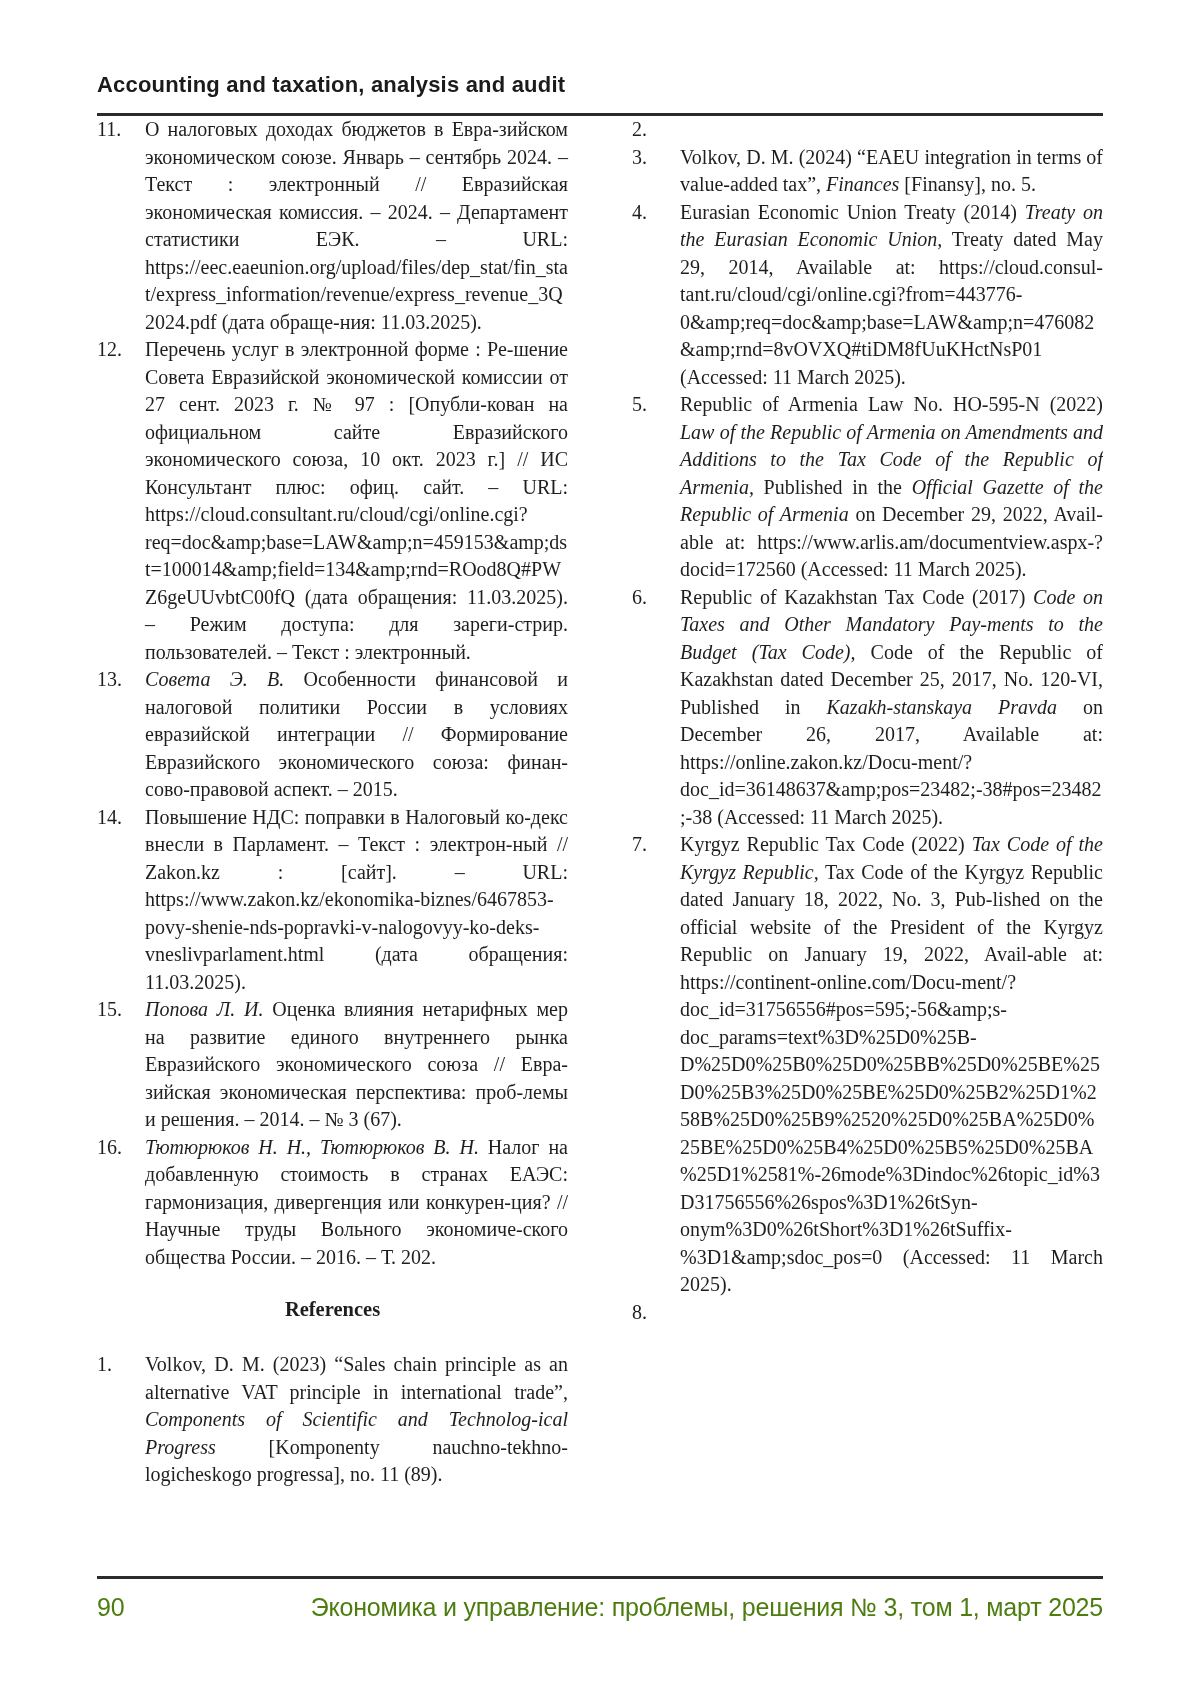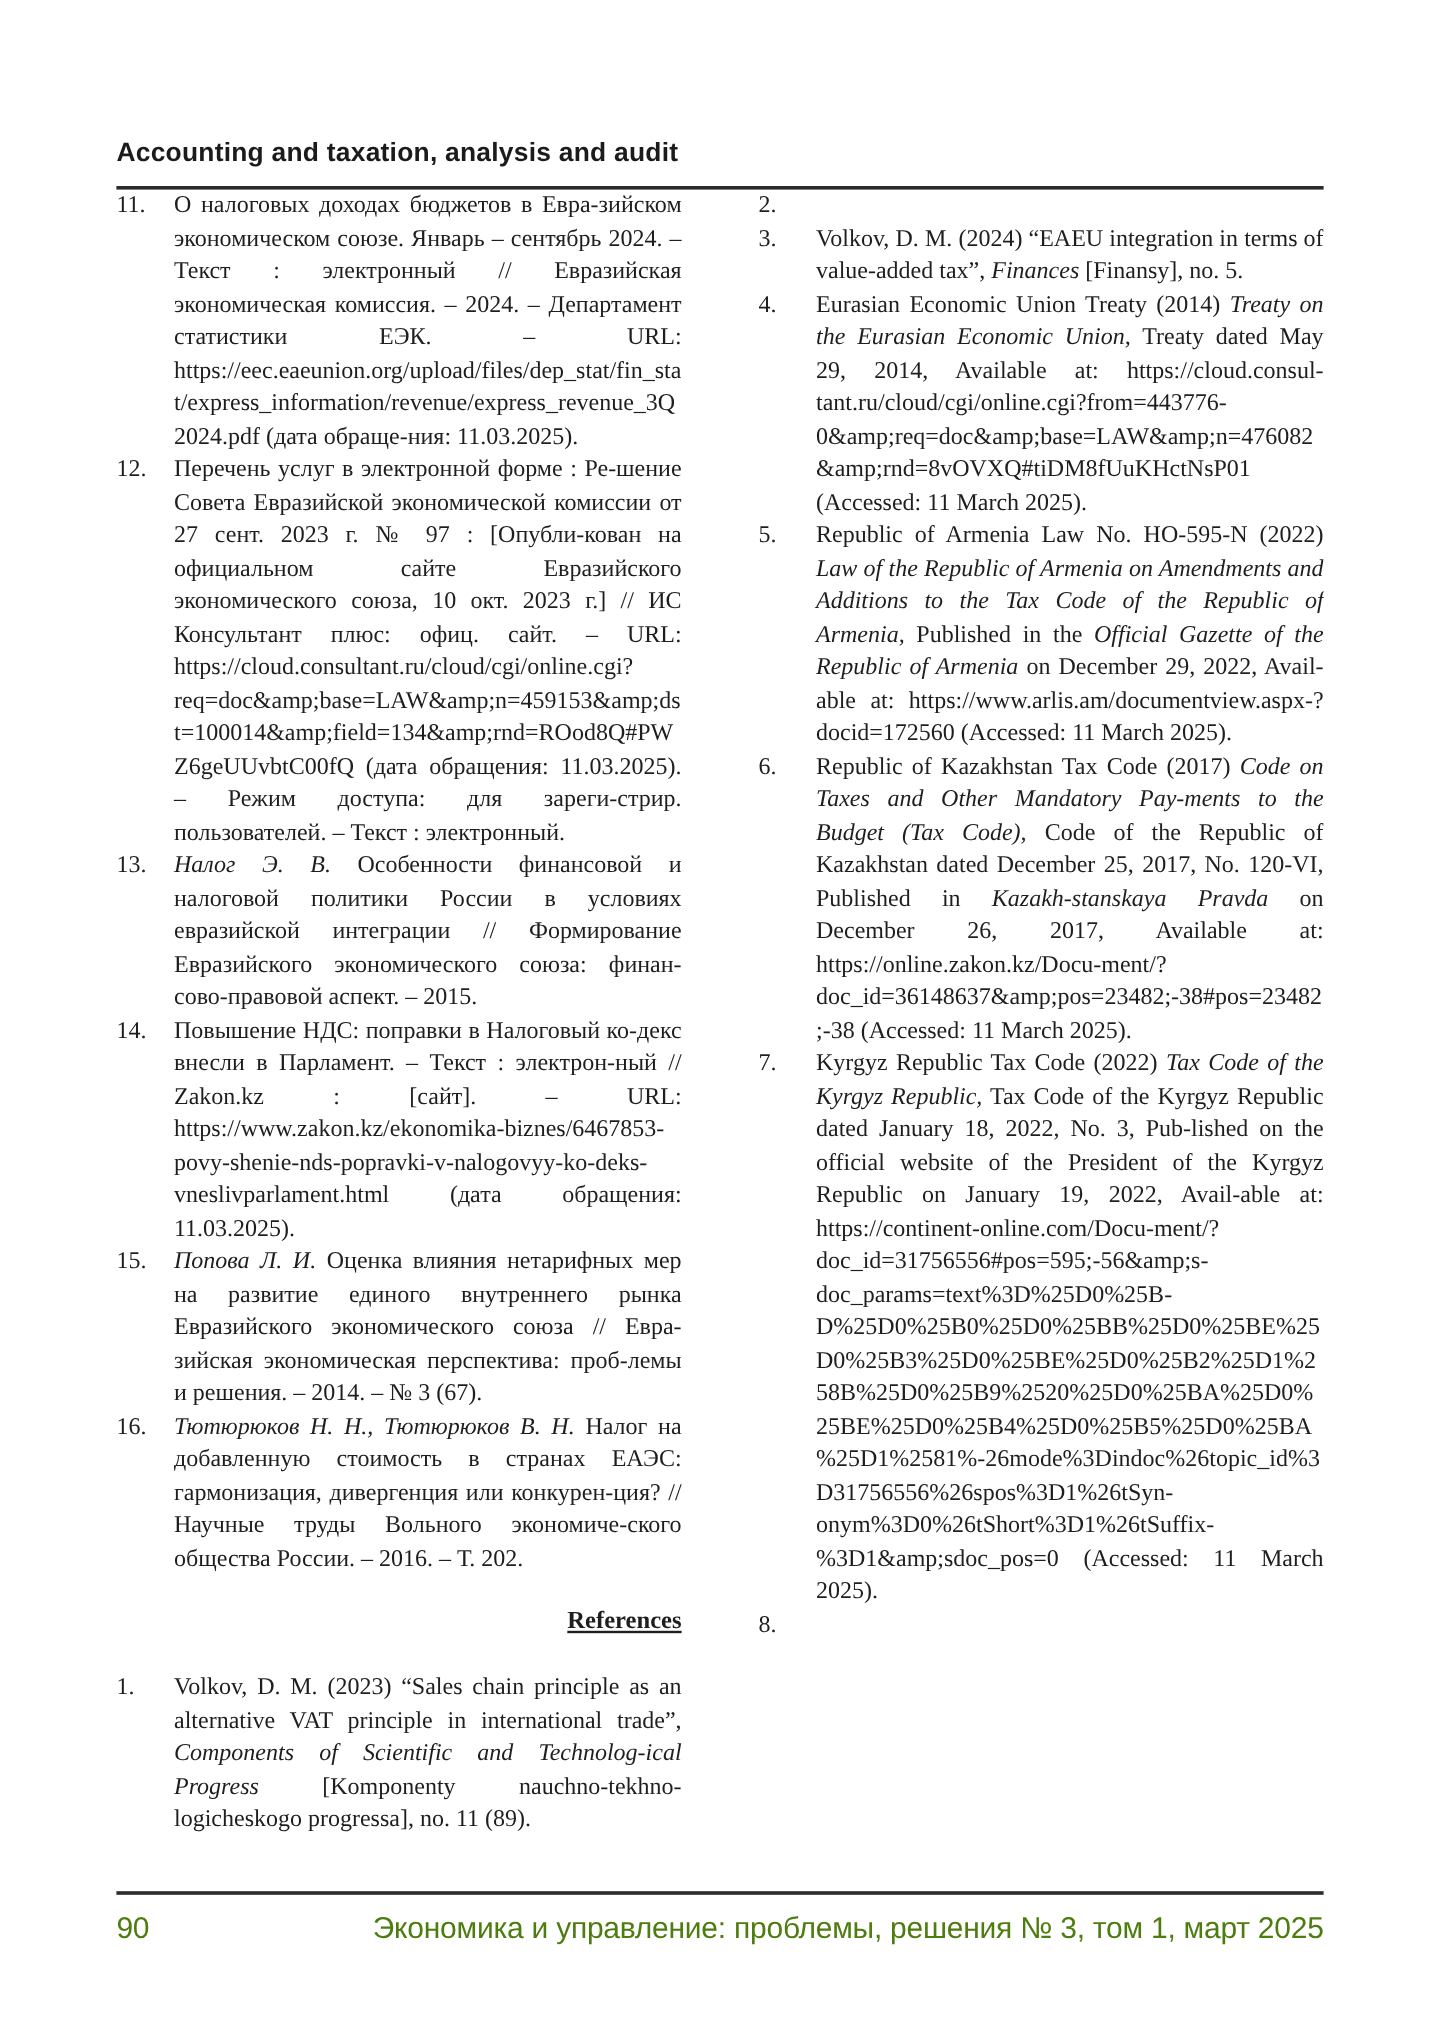--- a/index.html
+++ b/index.html
@@ -3,36 +3,35 @@
 <meta charset="utf-8">
 <style>
   html, body { margin: 0; padding: 0; background: #ffffff; }
   body {
     width: 1200px; height: 1698px; position: relative;
     color: #1e1e1e;
     font-family: "Liberation Serif", "DejaVu Serif", serif;
     overflow: hidden;
   }
   .page { position: absolute; left: 97px; top: 0; width: 1006px; }
-  .header { padding-top: 114px; }
+  .header { padding-top: 72px; }
   .header-title {
     font-family: "Liberation Sans", "DejaVu Sans", sans-serif;
     font-weight: bold; font-size: 22px; letter-spacing: 0.2px; color: #1b1b1b;
   }
   .header-rule { height: 0; border-top: 3px solid #2b2b2b; margin-top: 15px; }
   .columns { display: flex; gap: 64px; height: 1438px; overflow: hidden; }
   .col { width: 471px; flex: 0 0 471px; }
   .ref { display: flex; font-size: 20px; line-height: 27.5px; }
   .ref-num { flex: 0 0 48px; }
   .ref-body { flex: 1 1 auto; text-align: justify; overflow-wrap: anywhere; }
   .ref-body i { font-style: italic; }
   .refs-heading {
-    text-align: right; font-weight: bold; font-size: 20.5px;
+    text-align: center; font-weight: bold; font-size: 20.5px;
     margin: 27px 0 30px 0;
-    text-decoration: underline;
   }
   .footer { position: absolute; left: 97px; top: 1576px; width: 1006px; }
   .footer-rule { height: 0; border-top: 3px solid #2b2b2b; }
   .footer-row {
     display: flex; justify-content: space-between; align-items: baseline;
     margin-top: 14px;
     font-family: "Liberation Sans", "DejaVu Sans", sans-serif;
     font-size: 25px; letter-spacing: -0.2px; color: #4d7c0f;
   }
 </style>
@@ -51,21 +50,21 @@
           <div class="ref">
             <span class="ref-num">11.</span>
             <span class="ref-body"><span>О налоговых доходах бюджетов в Евра-зийском экономическом союзе. Январь – сентябрь 2024. – Текст : электронный // Евразийская экономическая комиссия. – 2024. – Департамент статистики ЕЭК. – URL: https://eec.eaeunion.org/upload/files/dep_stat/fin_stat/express_information/revenue/express_revenue_3Q2024.pdf (дата обраще-ния: 11.03.2025).</span></span>
           </div>
           <div class="ref">
             <span class="ref-num">12.</span>
             <span class="ref-body"><span>Перечень услуг в электронной форме : Ре-шение Совета Евразийской экономической комиссии от 27 сент. 2023 г. № 97 : [Опубли-кован на официальном сайте Евразийского экономического союза, 10 окт. 2023 г.] // ИС Консультант плюс: офиц. сайт. – URL: https://cloud.consultant.ru/cloud/cgi/online.cgi?req=doc&amp;amp;base=LAW&amp;amp;n=459153&amp;amp;dst=100014&amp;amp;field=134&amp;amp;rnd=ROod8Q#PWZ6geUUvbtC00fQ (дата обращения: 11.03.2025). – Режим доступа: для зареги-стрир. пользователей. – Текст : электронный.</span></span>
           </div>
           <div class="ref">
             <span class="ref-num">13.</span>
-            <span class="ref-body"><i>Налог Э. В.</i><span> Особенности финансовой и налоговой политики России в условиях евразийской интеграции // Формирование Евразийского экономического союза: финан-сово-правовой аспект. – 2015.</span></span>
+            <span class="ref-body"><i>Совета Э. В.</i><span> Особенности финансовой и налоговой политики России в условиях евразийской интеграции // Формирование Евразийского экономического союза: финан-сово-правовой аспект. – 2015.</span></span>
           </div>
           <div class="ref">
             <span class="ref-num">14.</span>
             <span class="ref-body"><span>Повышение НДС: поправки в Налоговый ко-декс внесли в Парламент. – Текст : электрон-ный // Zakon.kz : [сайт]. – URL: https://www.zakon.kz/ekonomika-biznes/6467853-povy-shenie-nds-popravki-v-nalogovyy-ko-deks-vneslivparlament.html (дата обращения: 11.03.2025).</span></span>
           </div>
           <div class="ref">
             <span class="ref-num">15.</span>
             <span class="ref-body"><i>Попова Л. И.</i><span> Оценка влияния нетарифных мер на развитие единого внутреннего рынка Евразийского экономического союза // Евра-зийская экономическая перспектива: проб-лемы и решения. – 2014. – № 3 (67).</span></span>
           </div>
           <div class="ref">

